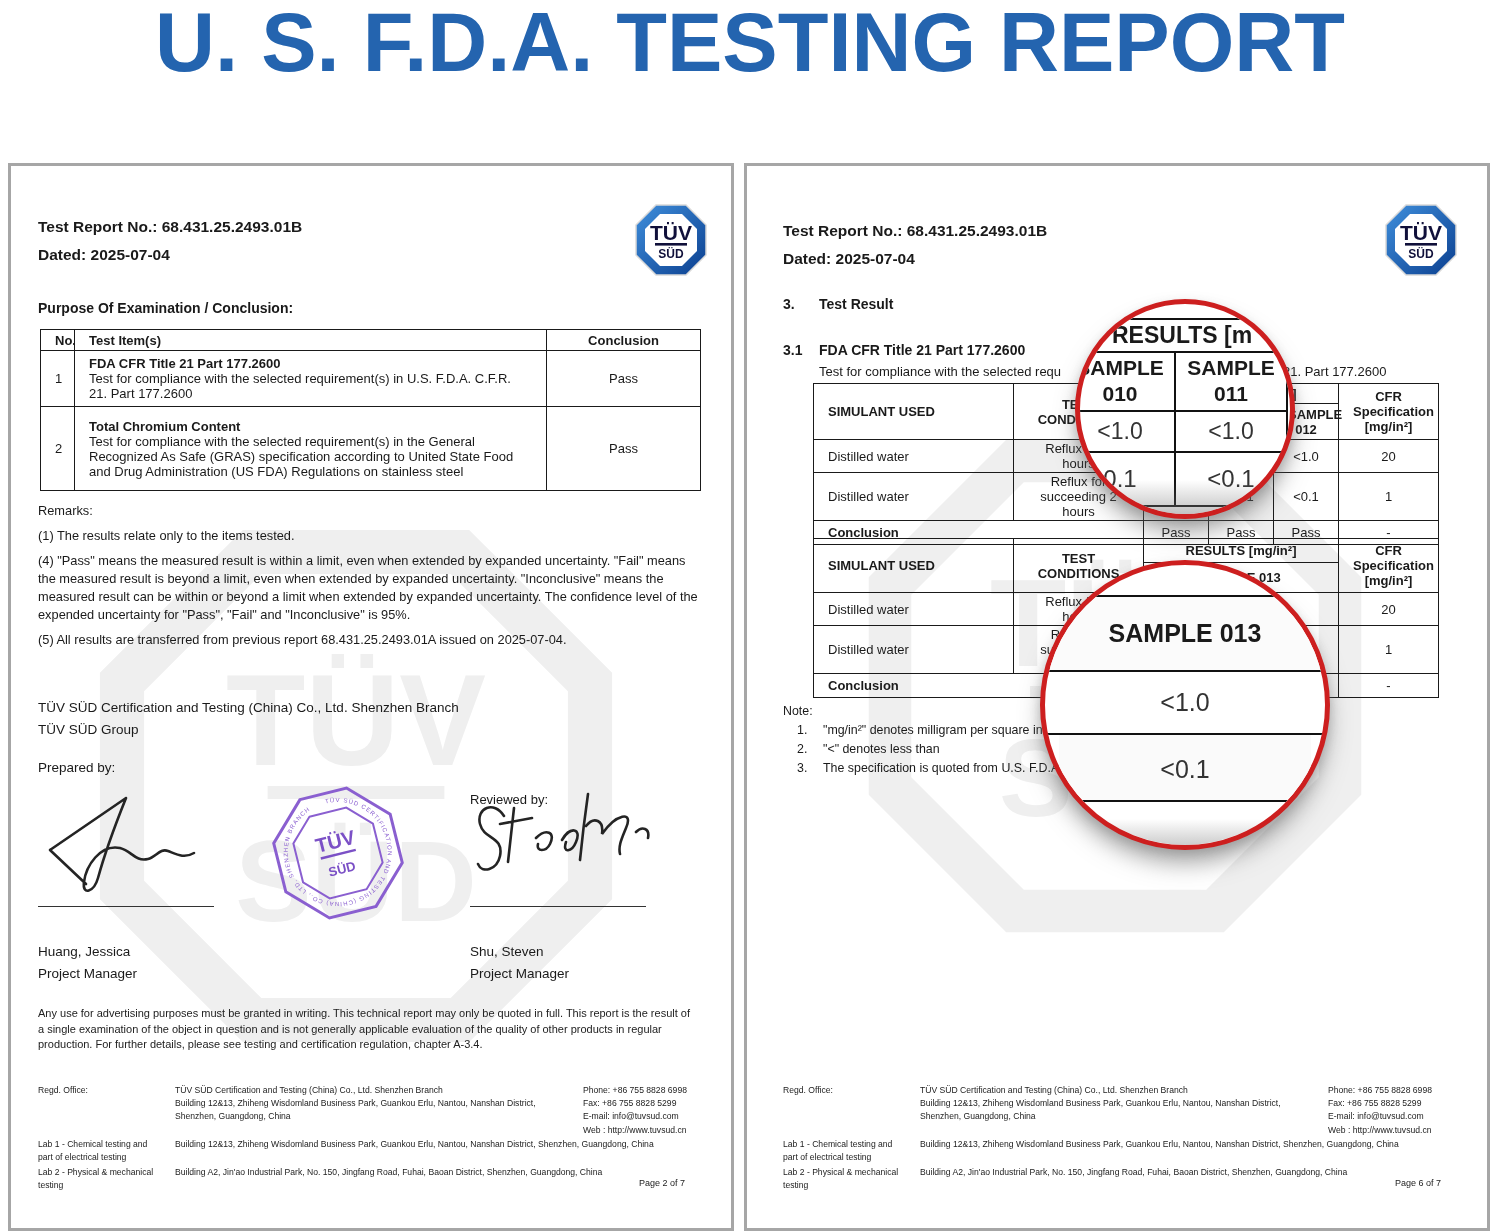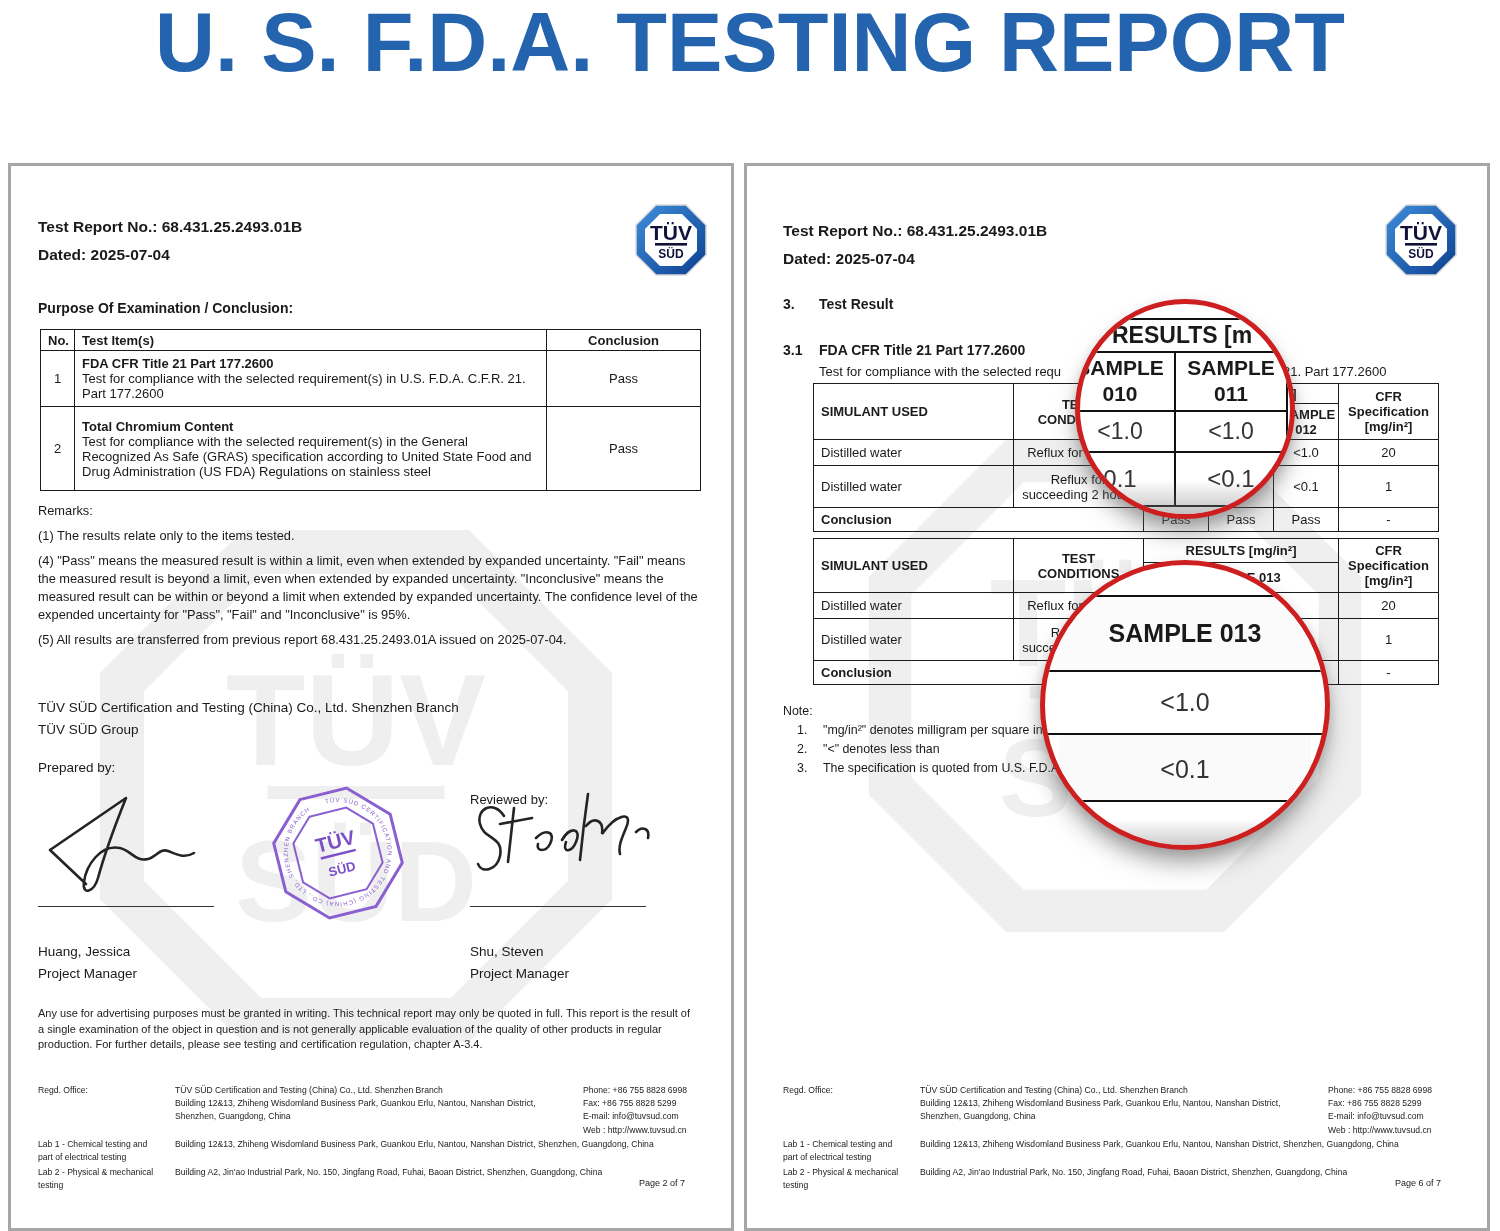--- a/index.html
+++ b/index.html
@@ -8,21 +8,21 @@
   .abs{position:absolute;}
   .b{font-weight:bold;}
   .main-title{position:absolute;top:-10px;left:0;width:1500px;text-align:center;
               font-size:83px;font-weight:bold;color:#2464af;letter-spacing:0px;line-height:105px;white-space:nowrap;}
   .page{position:absolute;top:163px;height:1062px;background:#fff;border:3px solid #a6a6a6;}
   .page-left{left:8px;width:720px;}
   .page-right{left:744px;width:740px;}
   .hdrline{font-size:15.5px;font-weight:bold;}
   .purpose{font-size:14px;font-weight:bold;}
   .doctable{border-collapse:collapse;table-layout:fixed;}
-  .doctable td{border:1.6px solid #1a1a1a;padding:1px 7px;font-size:13px;color:#1a1a1a;vertical-align:middle;}
+  .doctable td{border:1.6px solid #1a1a1a;padding:1px 14px;font-size:13px;color:#1a1a1a;vertical-align:middle;}
   .tc{text-align:center;}
   .remarks{font-size:12.8px;line-height:18px;}
   .remarks p{margin:0 0 7px 0;}
   .smalltxt{font-size:11px;line-height:15.5px;color:#222;}
   .footer-grid{font-size:8.6px;line-height:13.2px;color:#222;}
   .sigline{position:absolute;height:0;border-top:1.6px solid #333;}
   .notes{font-size:12.4px;line-height:19px;}
   
   .mag{position:absolute;border-radius:50%;border:5px solid #cd1f1f;background:#ffffff;overflow:hidden;
        box-shadow:0 16px 22px -2px rgba(90,90,90,0.5), 0 4px 10px rgba(120,120,120,0.25);}

